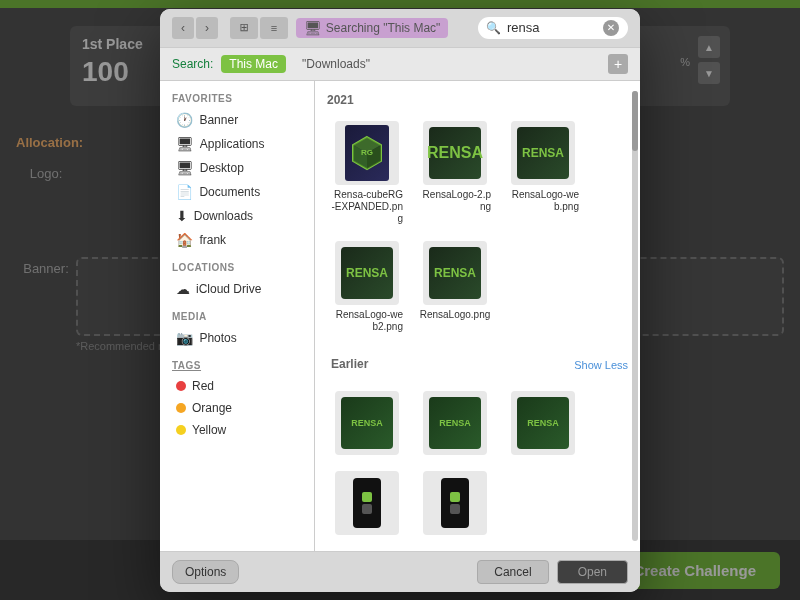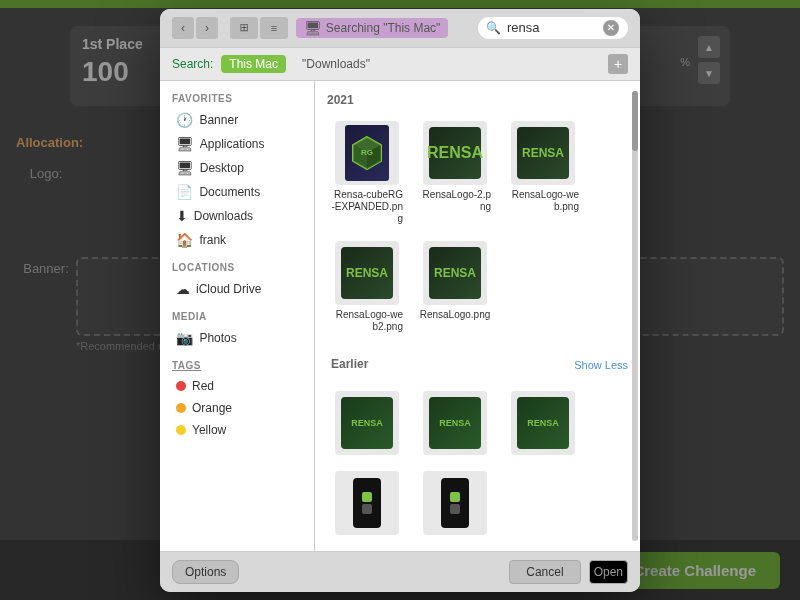--- a/index.html
+++ b/index.html
@@ -534,24 +534,24 @@
       background: #c0c0c0;
       border: 1px solid #aaa;
       border-radius: 4px;
       padding: 4px 16px;
       font-size: 12px;
       cursor: pointer;
       color: #333;
     }
 
     .dialog-open-btn {
-      background: #000000;
+      background: #404040;
       border: 1px solid #aaa;
       border-radius: 4px;
-      padding: 4px 4px;
+      padding: 4px 20px;
       font-size: 12px;
       cursor: pointer;
       color: #999;
     }
 
     
     .rensa-thumb {
       background: linear-gradient(135deg, #1a2a1a, #2a4a2a);
       width: 52px;
       height: 52px;

